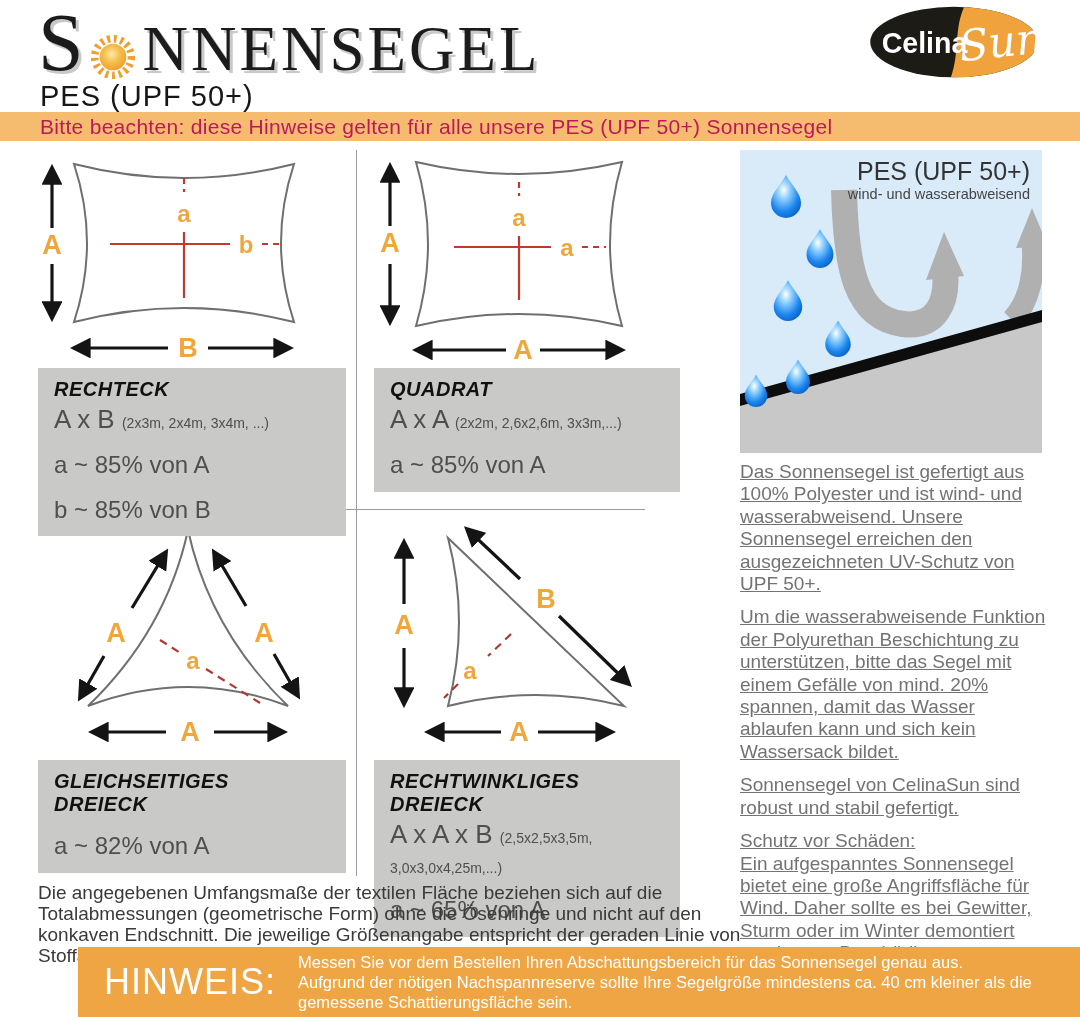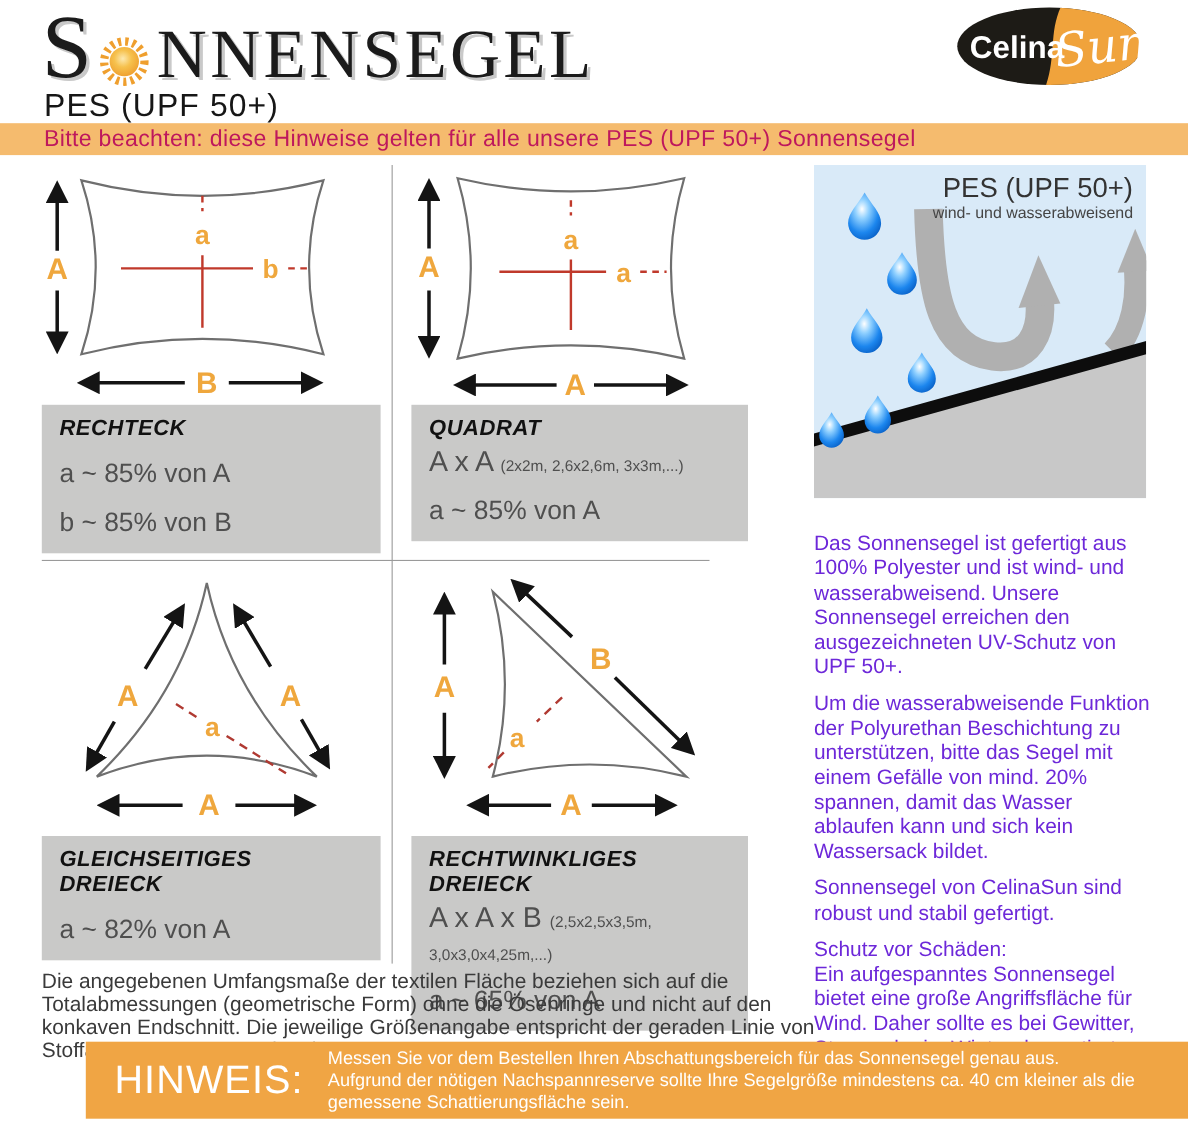--- a/index.html
+++ b/index.html
@@ -35,21 +35,21 @@
   .box-title{font-size:20px;font-weight:bold;color:#111;letter-spacing:.5px;white-space:pre-line;
              line-height:1.15;margin-bottom:4px;font-style:italic;}
   .box-formula{color:#4f4f4f;font-size:26px;line-height:1.15;}
   .box-sizes{font-size:14px;color:#4f4f4f;}
   .box-line{color:#4f4f4f;font-size:24px;line-height:1.2;margin-top:16px;}
   
   .panel{position:absolute;left:740px;top:150px;width:302px;height:303px;}
   .panel-caption{position:absolute;right:12px;top:8px;text-align:right;color:#333;}
   .panel-caption .t1{font-size:25px;line-height:1.1;}
   .panel-caption .t2{font-size:14.5px;color:#454545;}
-  .paras{position:absolute;left:740px;top:484px;width:306px;color:#6d28d9;font-size:19px;line-height:1.18;}
+  .paras{position:absolute;left:740px;top:461px;width:306px;color:#737373;font-size:19px;line-height:1.18;text-decoration:underline;}
   .paras p{margin:0 0 11px 0;}
   .pre{white-space:pre-line;}
   
   .footnote{position:absolute;left:38px;top:882px;width:706px;font-size:19px;line-height:21px;color:#3a3a3a;}
   .hinweis{position:absolute;left:78px;top:947px;width:1002px;height:70px;background:#f0a544;color:#fff;
            display:flex;align-items:center;box-sizing:border-box;padding:0 10px 0 26px;}
   .hinweis-label{font-size:36px;letter-spacing:1px;white-space:nowrap;margin-right:22px;line-height:1;}
   .hinweis-text{font-size:16.5px;line-height:20px;}
   .hinweis-text .bold{font-weight:normal;}
 </style>
@@ -200,20 +200,24 @@
       </g>
       <text class="dim-label" x="38" y="118" text-anchor="middle">A</text>
       <text class="dim-label" x="180" y="92" text-anchor="middle">B</text>
       <text class="dim-label" x="153" y="225" text-anchor="middle">A</text>
       <text class="dim-label-sm" x="104" y="163" text-anchor="middle">a</text>
     </svg>
   </div>
 
   <div class="box b1">
     <div class="box-title">RECHTECK</div>
+    <div class="box-formula">
+      <span>A x B</span>
+      <span class="box-sizes">(2x3m, 2x4m, 3x4m, ...)</span>
+    </div>
     <div class="box-line">a ~ 85% von A</div>
     <div class="box-line">b ~ 85% von B</div>
   </div>
 
   <div class="box b2">
     <div class="box-title">QUADRAT</div>
     <div class="box-formula">
       <span>A x A</span>
       <span class="box-sizes">(2x2m, 2,6x2,6m, 3x3m,...)</span>
     </div>

